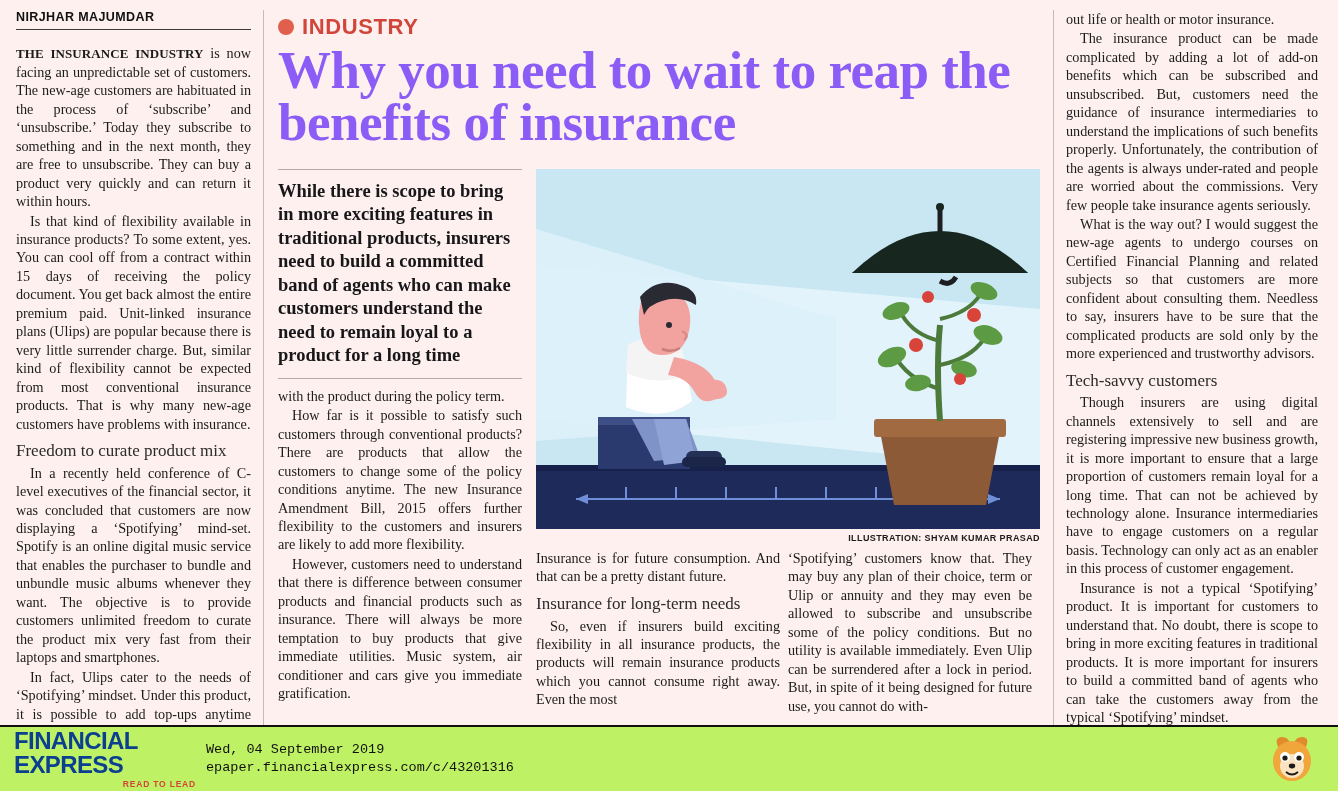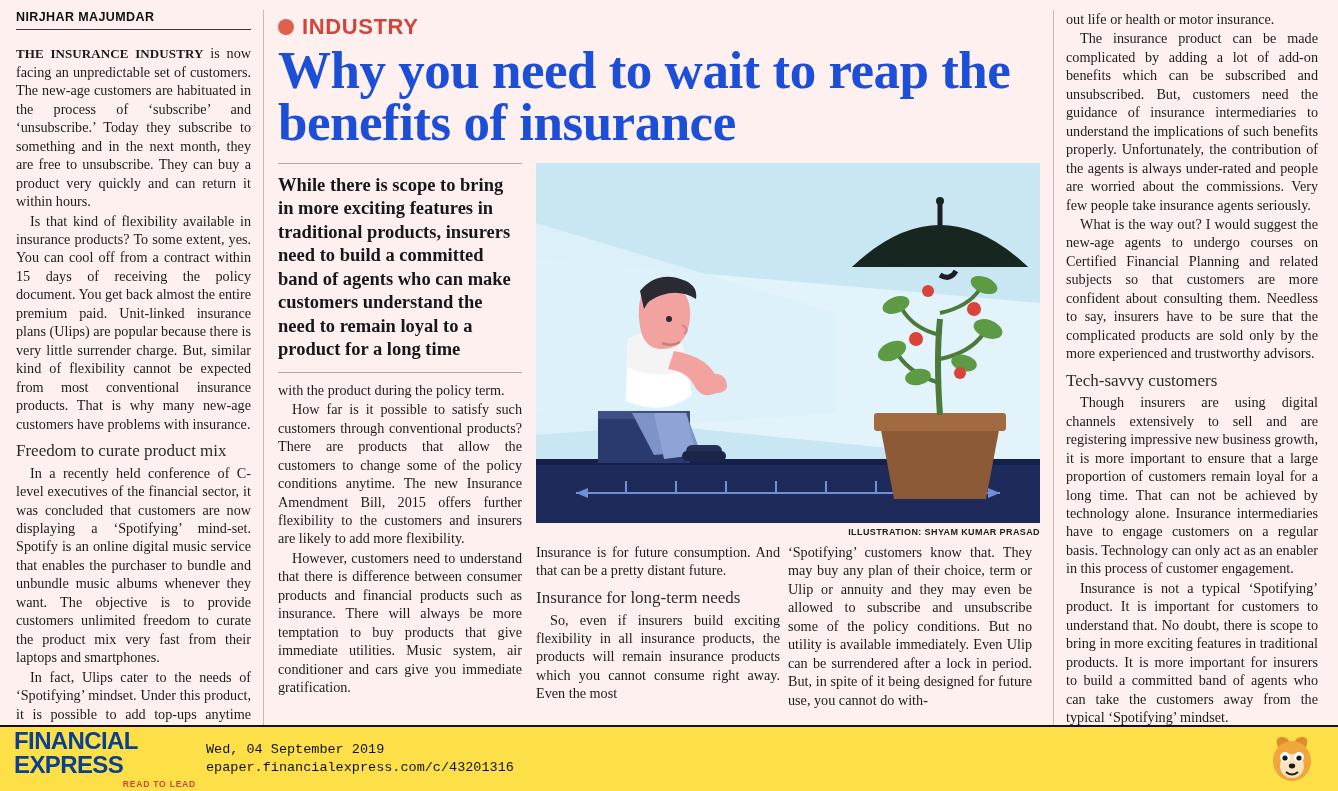--- a/index.html
+++ b/index.html
@@ -91,22 +91,22 @@
     font-weight: bold;
     font-size: 22px;
     letter-spacing: 0.6px;
     color: #d2453a;
   }
   .headline {
     font-family: "Liberation Serif", serif;
     font-weight: bold;
     font-size: 53px;
     line-height: 0.99;
-    color: #1d4ed8;
-    margin: 4px 0 14px 0;
+    color: #8b5cf6;
+    margin: 4px 0 20px 0;
     letter-spacing: -0.5px;
   }
   .mid-row {
     display: flex;
     gap: 0;
   }
   .standfirst-col {
     width: 258px;
     padding-right: 14px;
   }
@@ -166,21 +166,21 @@
     margin-top: 8px;
     color: #1b1b1b;
   }
 
   
   .footer {
     position: absolute;
     left: 0; bottom: 0;
     width: 1338px;
     height: 66px;
-    background: #fde047;
+    background: #bef264;
     border-top: 2px solid #111;
     display: flex;
     align-items: center;
     padding: 0 14px;
   }
   .fe-logo { width: 182px; }
   .fe-logo-main {
     font-family: "Liberation Sans", sans-serif;
     font-weight: bold;
     font-size: 24px;

